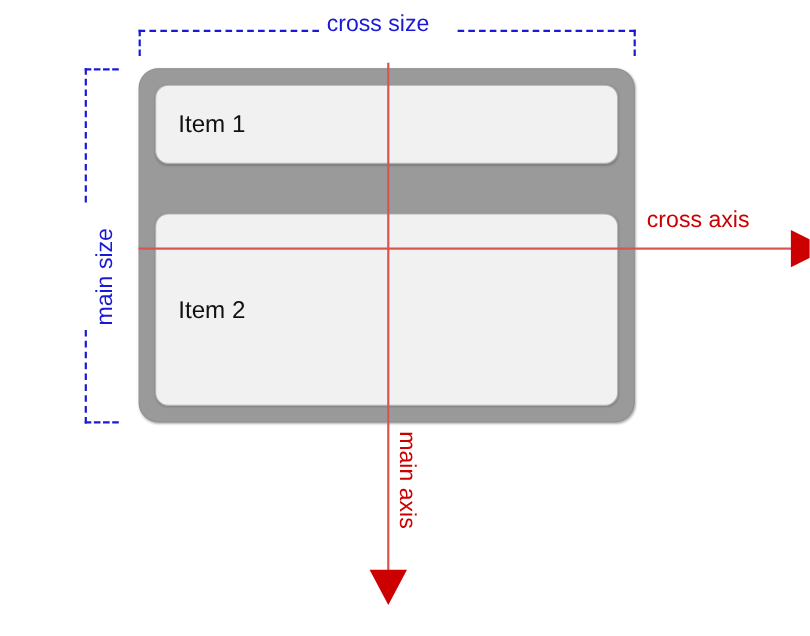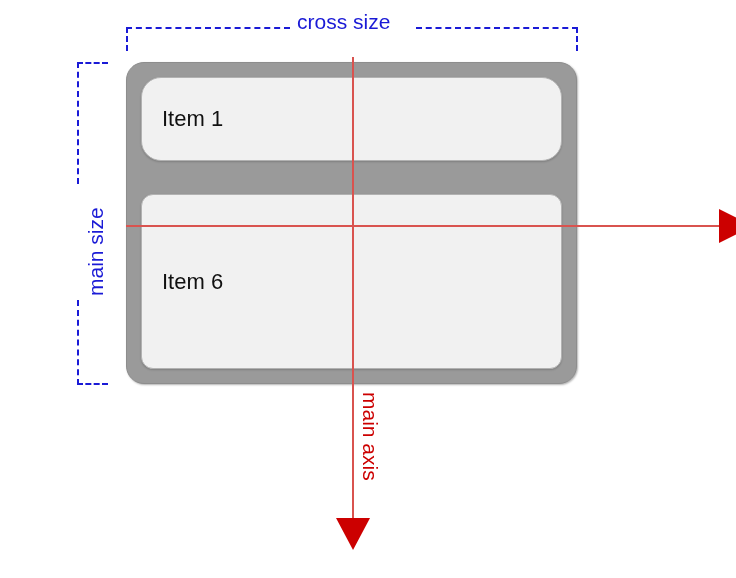--- a/index.html
+++ b/index.html
@@ -42,21 +42,21 @@
     background: #f1f1f1;
     border: 1px solid #b2b2b2;
     border-radius: 12px;
     display: flex;
     align-items: center;
     padding-left: 20px;
     font-size: 22px;
     color: #111111;
     box-shadow: 0 1px 2px rgba(0,0,0,0.18);
   }
-  .flex-item.item-1 { height: 84px; border-radius: 20px; }
+  .flex-item.item-1 { height: 72px; }
   .flex-item.item-2 { height: 175px; }
 
   
   .bracket-line {
     position: absolute;
     z-index: 4;
   }
   .bracket-h {
     border-top: 2px dashed #1a1ad6;
     height: 0;
@@ -126,23 +126,24 @@
   <div class="measure-label" style="left:257px; top:10px;">cross size</div>
 
   <div class="bracket-line bracket-v" style="left:37px; top:62px; height:122px;"></div>
   <div class="bracket-line bracket-v" style="left:37px; top:300px; height:85px;"></div>
   <div class="bracket-line bracket-h" style="left:37px; top:62px; width:31px;"></div>
   <div class="bracket-line bracket-h" style="left:37px; top:383px; width:31px;"></div>
   <div class="measure-label vertical" style="left:44px; top:296px;">main size</div>
 
   <div class="axis-line horizontal" style="left:86px; top:225px; width:595px;"></div>
   <div class="arrowhead right" style="left:679px; top:209px;"></div>
+  <div class="axis-label" style="left:548px; top:188px;">cross axis</div>
 
   <div class="axis-line vertical" style="left:312px; top:57px; height:465px;"></div>
   <div class="arrowhead down" style="left:296px; top:518px;"></div>
   <div class="axis-label vertical-down" style="left:342px; top:392px;">main axis</div>
 
   <div class="flex-container">
     <div class="flex-item item-1">Item 1</div>
-    <div class="flex-item item-2">Item 6</div>
+    <div class="flex-item item-2">Item 2</div>
   </div>
 
 </div>
 
 </body></html>

